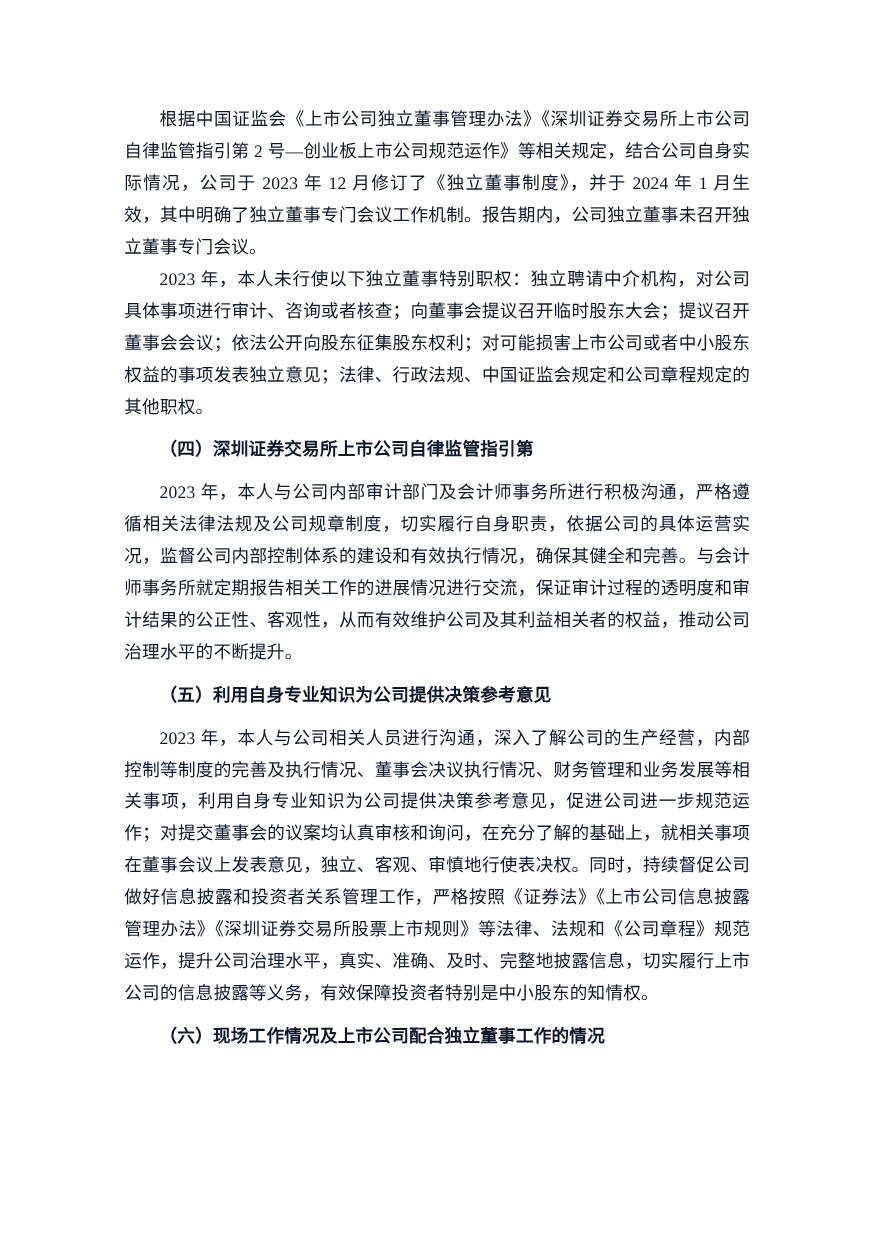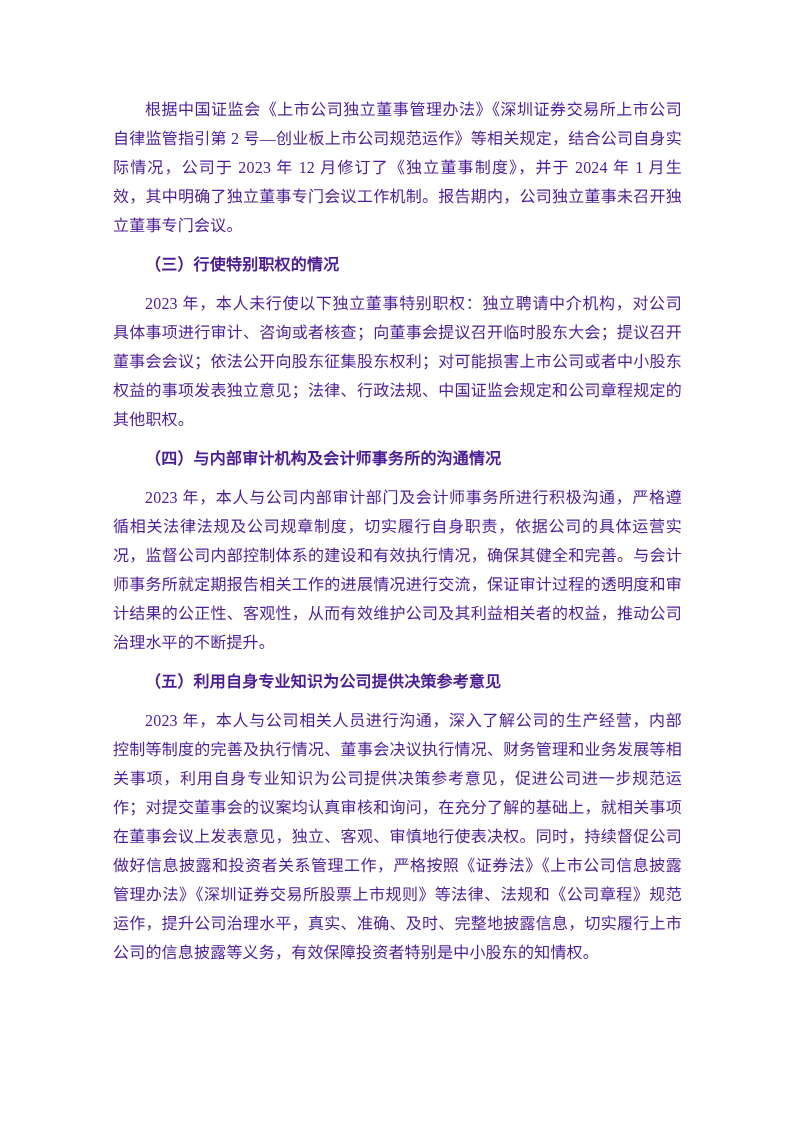--- a/index.html
+++ b/index.html
@@ -8,21 +8,21 @@
     background: #ffffff;
   }
   .page {
     position: relative;
     width: 794px;
     height: 1122px;
     box-sizing: border-box;
     margin: 0 auto;
     padding: 95px 112px 0 113px;
     background: #ffffff;
-    color: #4c1d95;
+    color: #0f172a;
     font-family: "Liberation Serif", "DejaVu Serif", serif;
     font-size: 16px;
     overflow: hidden;
   }
   .para {
     margin: 0;
     line-height: 29px;
     text-align: justify;
     text-justify: inter-ideograph;
     text-indent: 2em;
@@ -37,25 +37,25 @@
     text-align: left;
     letter-spacing: 0.2px;
   }
 </style>
 </head>
 <body>
 
 <div class="page">
   <p class="para">根据中国证监会《上市公司独立董事管理办法》《深圳证券交易所上市公司自律监管指引第 2 号—创业板上市公司规范运作》等相关规定，结合公司自身实际情况，公司于 2023 年 12 月修订了《独立董事制度》，并于 2024 年 1 月生效，其中明确了独立董事专门会议工作机制。报告期内，公司独立董事未召开独立董事专门会议。</p>
 
-  <h2 class="heading">（三）行使特别职权的情况</h2>
 
   <p class="para">2023 年，本人未行使以下独立董事特别职权：独立聘请中介机构，对公司具体事项进行审计、咨询或者核查；向董事会提议召开临时股东大会；提议召开董事会会议；依法公开向股东征集股东权利；对可能损害上市公司或者中小股东权益的事项发表独立意见；法律、行政法规、中国证监会规定和公司章程规定的其他职权。</p>
 
-  <h2 class="heading">（四）与内部审计机构及会计师事务所的沟通情况</h2>
+  <h2 class="heading">（四）深圳证券交易所上市公司自律监管指引第</h2>
 
   <p class="para">2023 年，本人与公司内部审计部门及会计师事务所进行积极沟通，严格遵循相关法律法规及公司规章制度，切实履行自身职责，依据公司的具体运营实况，监督公司内部控制体系的建设和有效执行情况，确保其健全和完善。与会计师事务所就定期报告相关工作的进展情况进行交流，保证审计过程的透明度和审计结果的公正性、客观性，从而有效维护公司及其利益相关者的权益，推动公司治理水平的不断提升。</p>
 
   <h2 class="heading">（五）利用自身专业知识为公司提供决策参考意见</h2>
 
   <p class="para">2023 年，本人与公司相关人员进行沟通，深入了解公司的生产经营，内部控制等制度的完善及执行情况、董事会决议执行情况、财务管理和业务发展等相关事项，利用自身专业知识为公司提供决策参考意见，促进公司进一步规范运作；对提交董事会的议案均认真审核和询问，在充分了解的基础上，就相关事项在董事会议上发表意见，独立、客观、审慎地行使表决权。同时，持续督促公司做好信息披露和投资者关系管理工作，严格按照《证券法》《上市公司信息披露管理办法》《深圳证券交易所股票上市规则》等法律、法规和《公司章程》规范运作，提升公司治理水平，真实、准确、及时、完整地披露信息，切实履行上市公司的信息披露等义务，有效保障投资者特别是中小股东的知情权。</p>
 
+  <h2 class="heading">（六）现场工作情况及上市公司配合独立董事工作的情况</h2>
 </div>
 
 </body></html>

